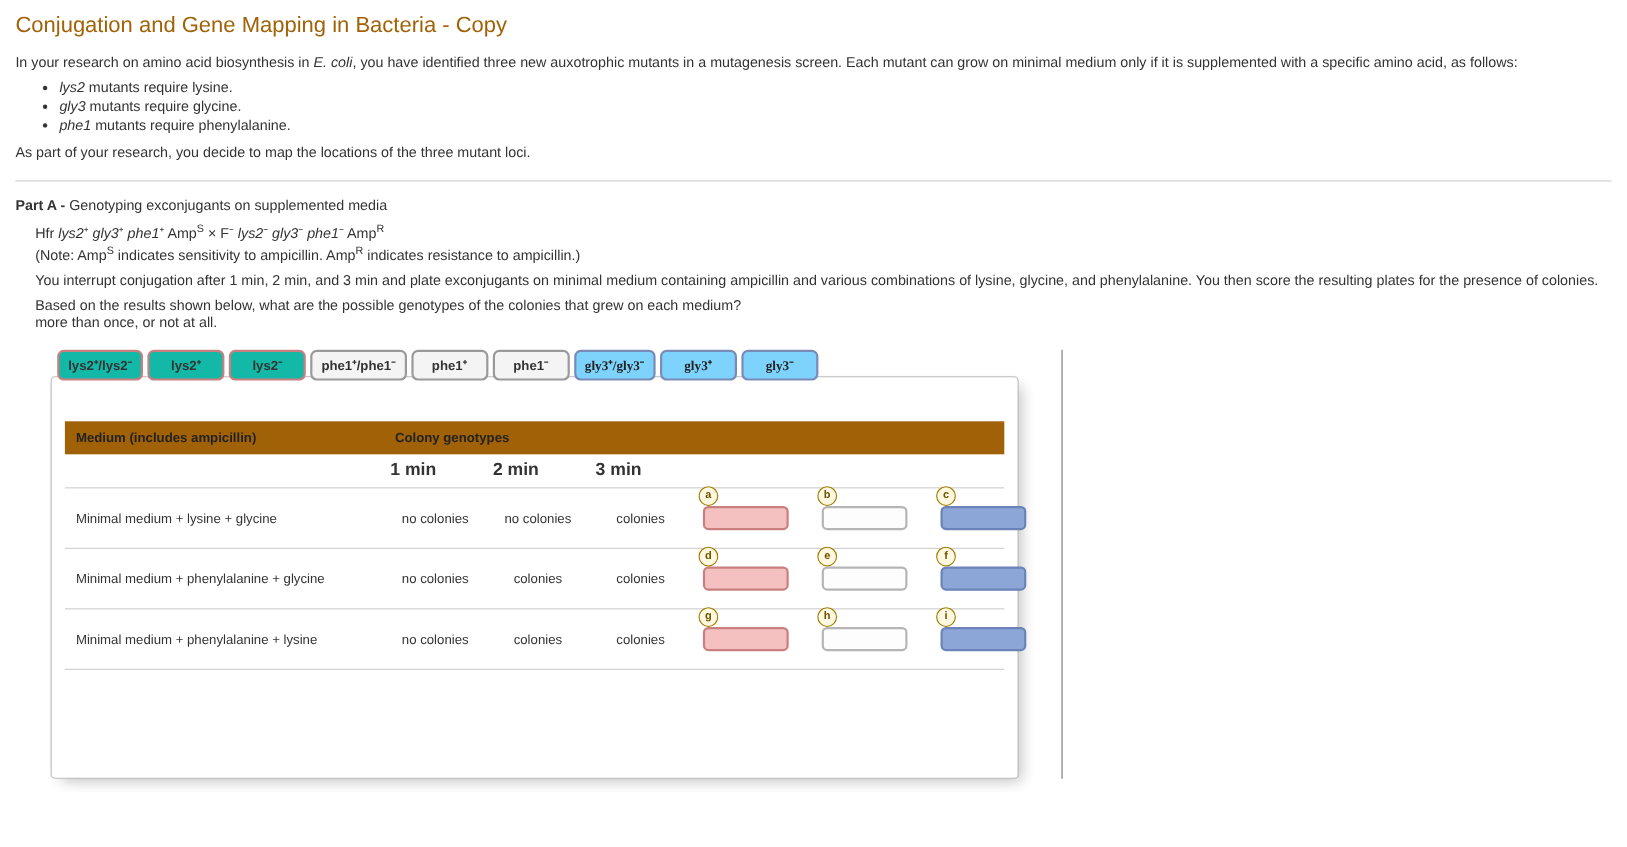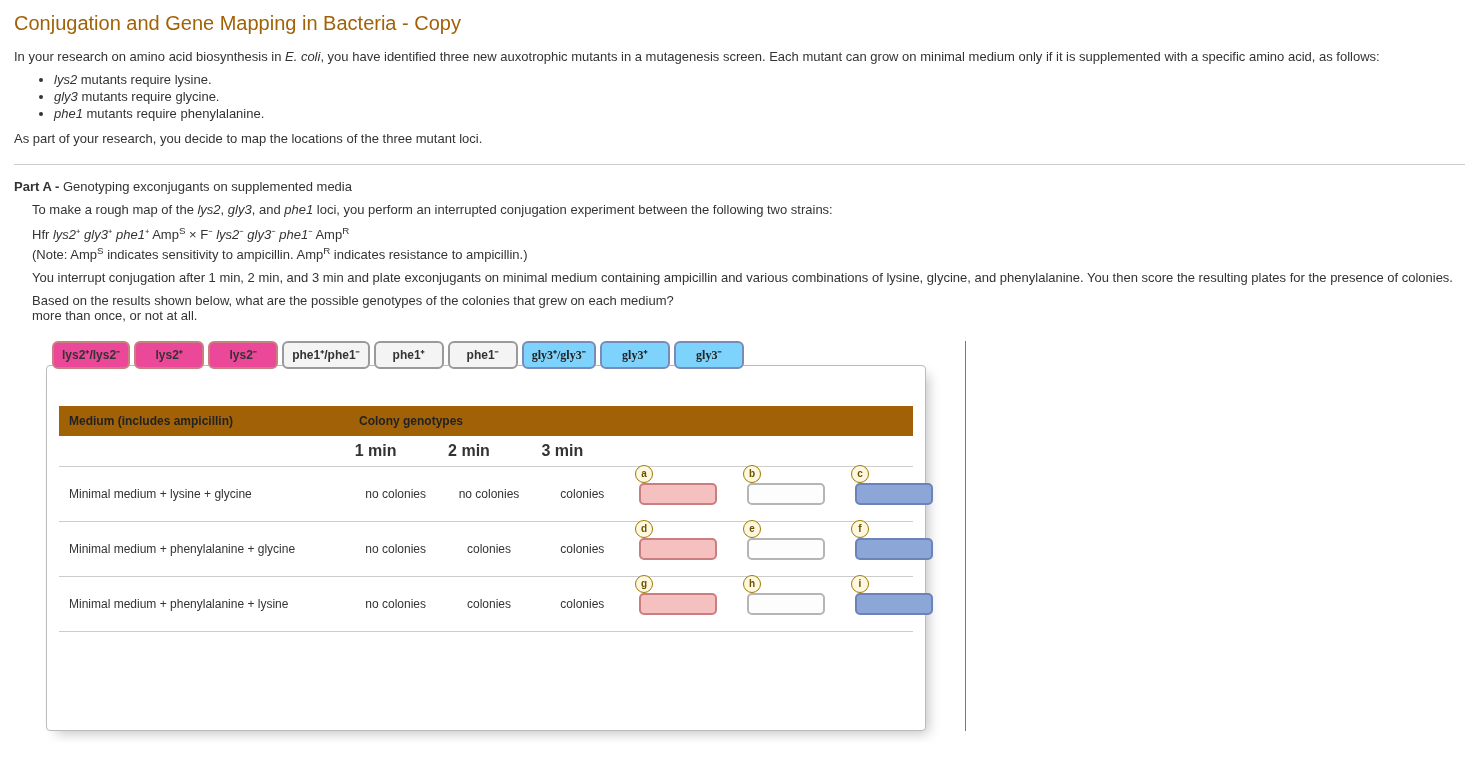--- a/index.html
+++ b/index.html
@@ -50,21 +50,21 @@
     padding: 5px 8px;
     min-width: 70px;
     text-align: center;
     font-size: 12px;
     font-weight: bold;
     background: #fff;
     box-sizing: border-box;
     height: 28px;
     line-height: 14px;
   }
-  .tile.pink { background: #ec4899; border-color: #c97f7f; }
+  .tile.pink { background: #14b8a6; border-color: #c97f7f; }
   .tile.blue { background: #7dd3fc; border-color: #7a8bb8; color:#222;font-family:Liberation Serif, serif; }
   .tile.gray { background: #f4f4f4; border-color: #9a9a9a; }
   
   .panel {
     border: 1px solid #bbb;
     border-radius: 4px;
     background: #fff;
     box-shadow: 6px 6px 12px -4px rgba(0,0,0,0.25);
     padding: 40px 12px 24px 12px;
     min-height: 300px;
@@ -158,23 +158,20 @@
 
 <p>As part of your research, you decide to map the locations of the three mutant loci.</p>
 
 <hr class="sep">
 
 <p>
   <span class="part-label">Part A -</span><span> Genotyping exconjugants on supplemented media</span>
 </p>
 
 <div class="indent">
-  <p>
-    <span>To make a rough map of the </span><em>lys2</em><span>, </span><em>gly3</em><span>, and </span><em>phe1</em><span> loci, you perform an interrupted conjugation experiment between the following two strains:</span>
-  </p>
   <p id="cross-line">Hfr <em>lys2</em>⁺ <em>gly3</em>⁺ <em>phe1</em>⁺ Amp<sup>S</sup> × F⁻ <em>lys2</em>⁻ <em>gly3</em>⁻ <em>phe1</em>⁻ Amp<sup>R</sup></p>
   <p id="note-line" style="margin-top:-4px;">(Note: Amp<sup>S</sup> indicates sensitivity to ampicillin. Amp<sup>R</sup> indicates resistance to ampicillin.)</p>
   <p>You interrupt conjugation after 1 min, 2 min, and 3 min and plate exconjugants on minimal medium containing ampicillin and various combinations of lysine, glycine, and phenylalanine. You then score the resulting plates for the presence of colonies.</p>
   <p class="bold">
     <span>Based on the results shown below, what are the possible genotypes of the colonies that grew on each medium?</span><br>
     <span>more than once, or not at all.</span>
   </p>
 </div>
 
 <div class="workspace-wrap">

